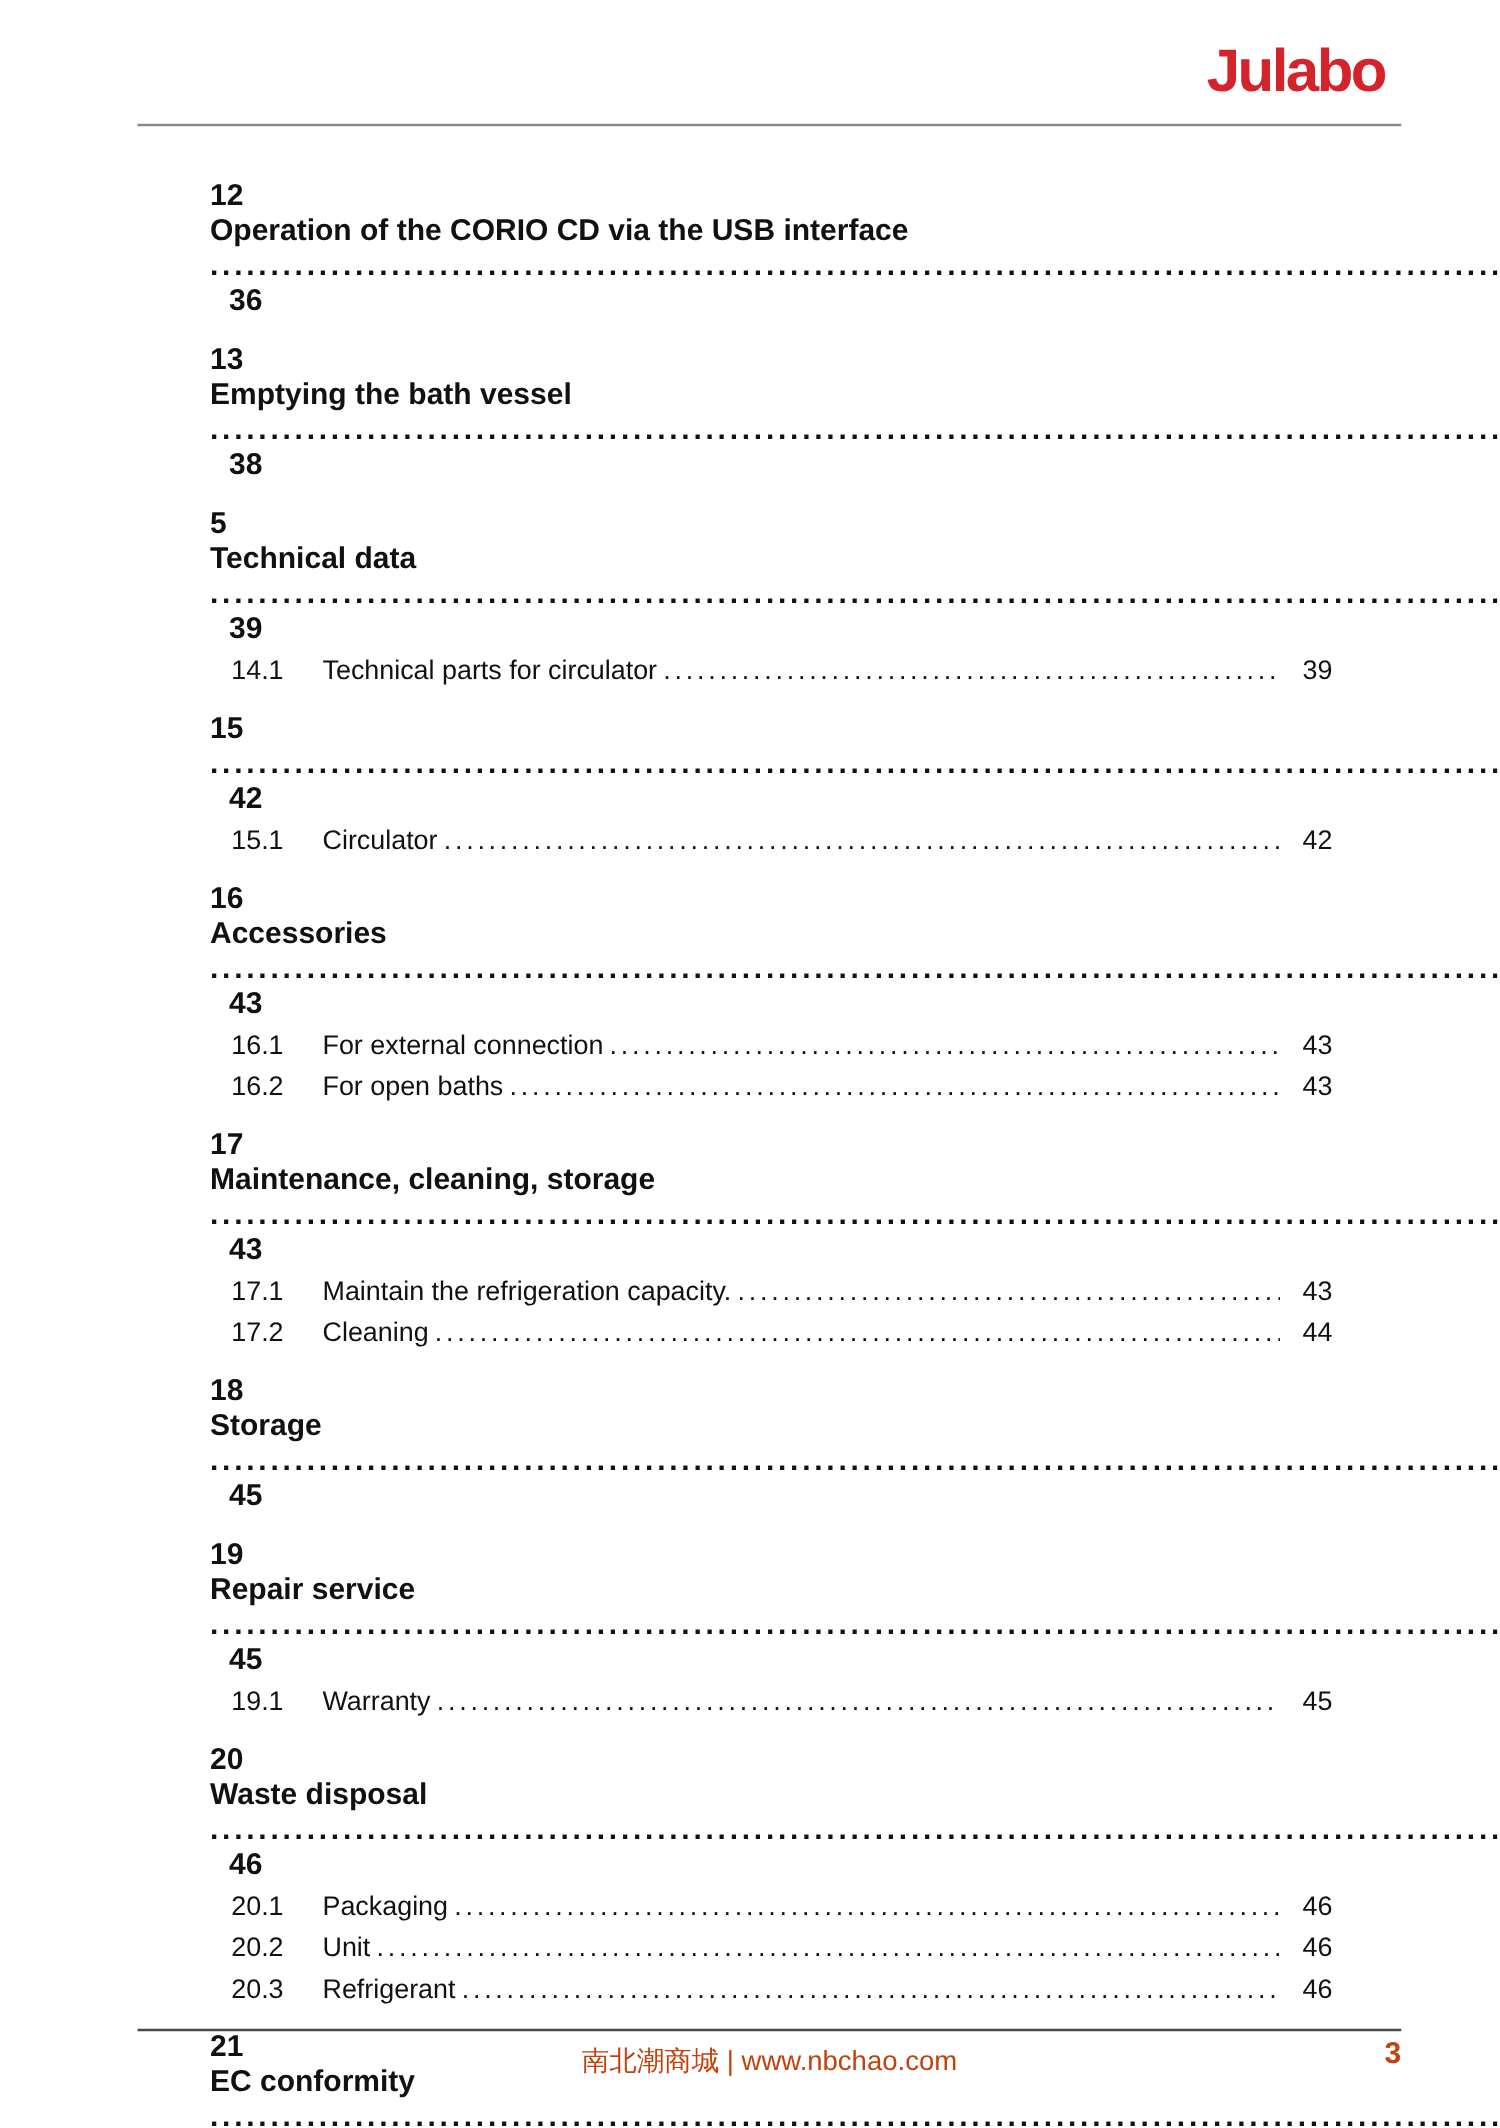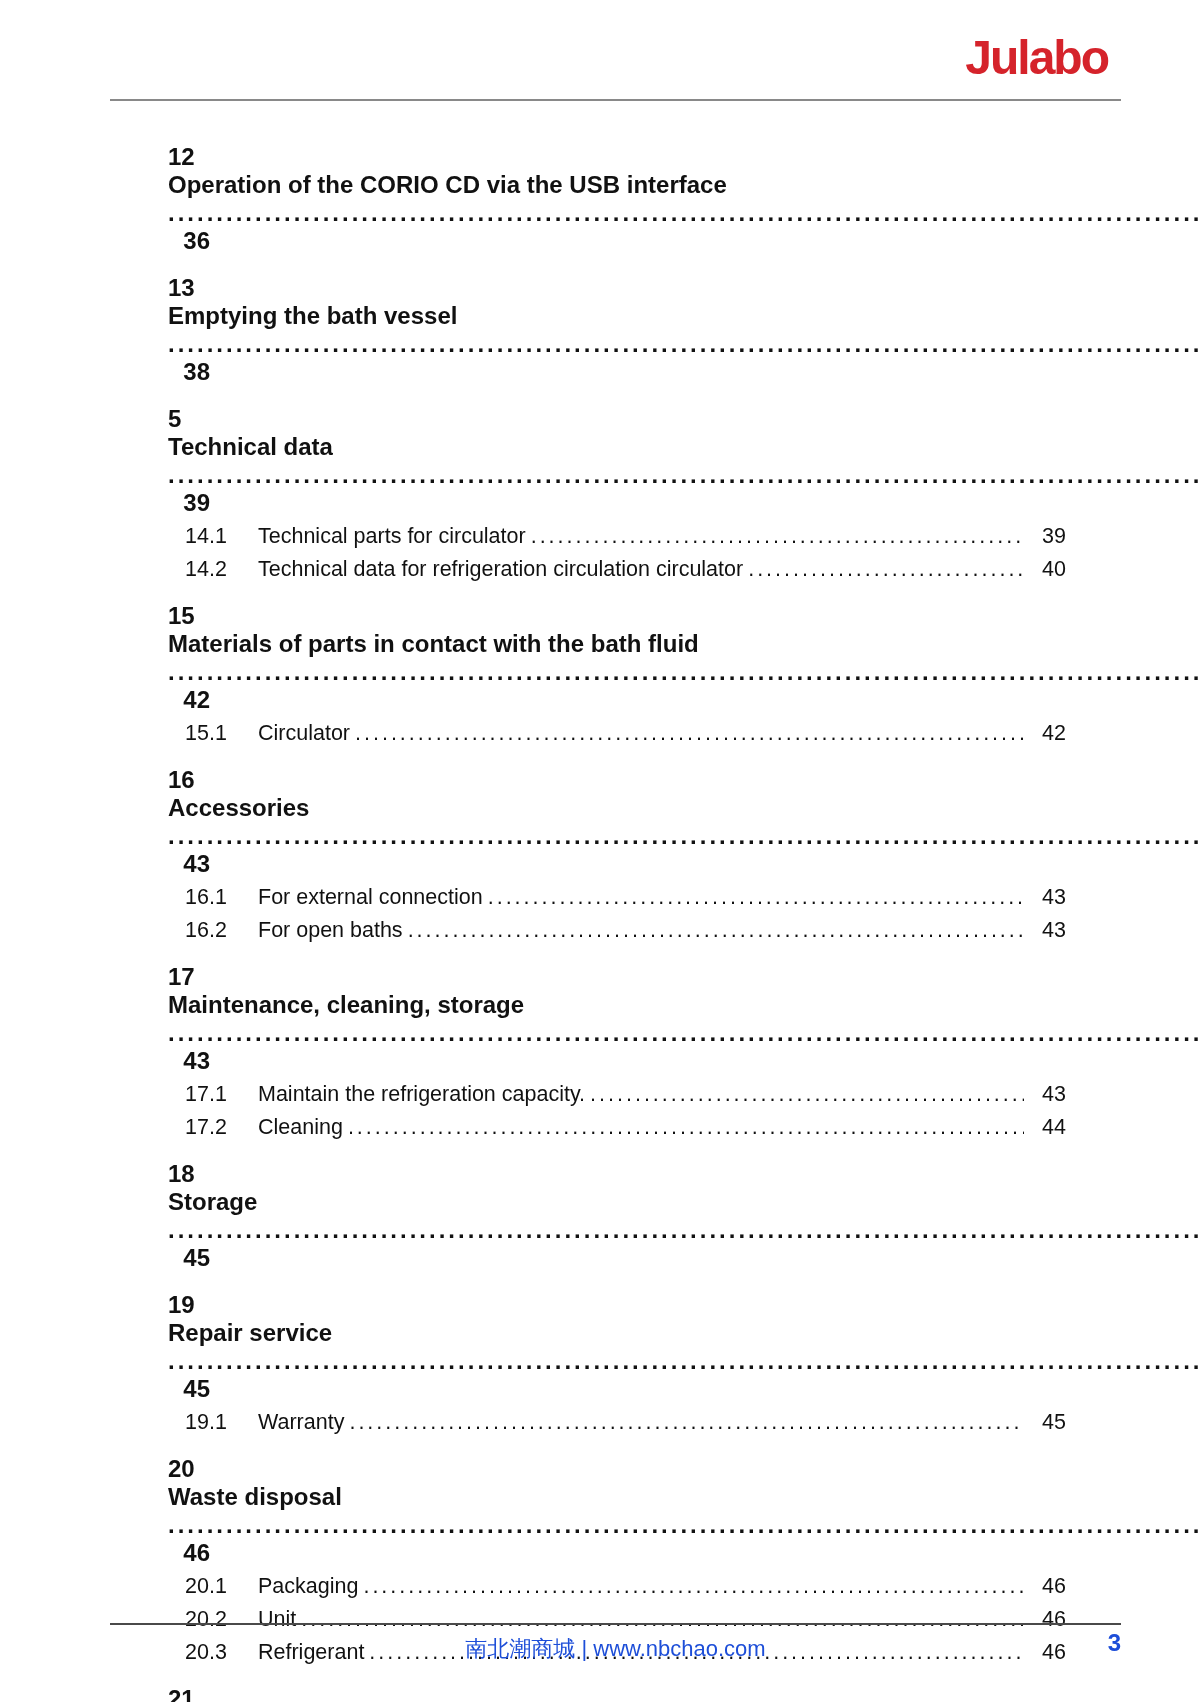--- a/index.html
+++ b/index.html
@@ -92,21 +92,21 @@
     top: 1623px;
     left: 110px;
     right: 77px;
     border-top: 2px solid #4a4a4a;
   }
   .footer-inner {
     position: relative;
     padding-top: 9px;
     text-align: center;
     font-size: 22px;
-    color: #1d4ed8;
+    color: #c2410c;
   }
   .footer-page {
     position: absolute;
     right: 0;
     top: 4px;
     font-size: 24px;
     font-weight: bold;
   }
 </style>
 </head>
@@ -140,30 +140,23 @@
       <span class="pg">39</span>
     </div>
 
     <div class="row l2">
       <span class="num">14.1</span>
       <span class="title">Technical parts for circulator</span>
       <span class="leader"></span>
       <span class="pg">39</span>
     </div>
 
-    <div class="row l2">
-      <span class="num">14.2</span>
-      <span class="title">Technical data for refrigeration circulation circulator</span>
-      <span class="leader"></span>
-      <span class="pg">40</span>
-    </div>
 
     <div class="row l1">
       <span class="num">15</span>
-      <span class="title">Materials of parts in contact with the bath fluid</span>
       <span class="leader"></span>
       <span class="pg">42</span>
     </div>
 
     <div class="row l2">
       <span class="num">15.1</span>
       <span class="title">Circulator</span>
       <span class="leader"></span>
       <span class="pg">42</span>
     </div>

